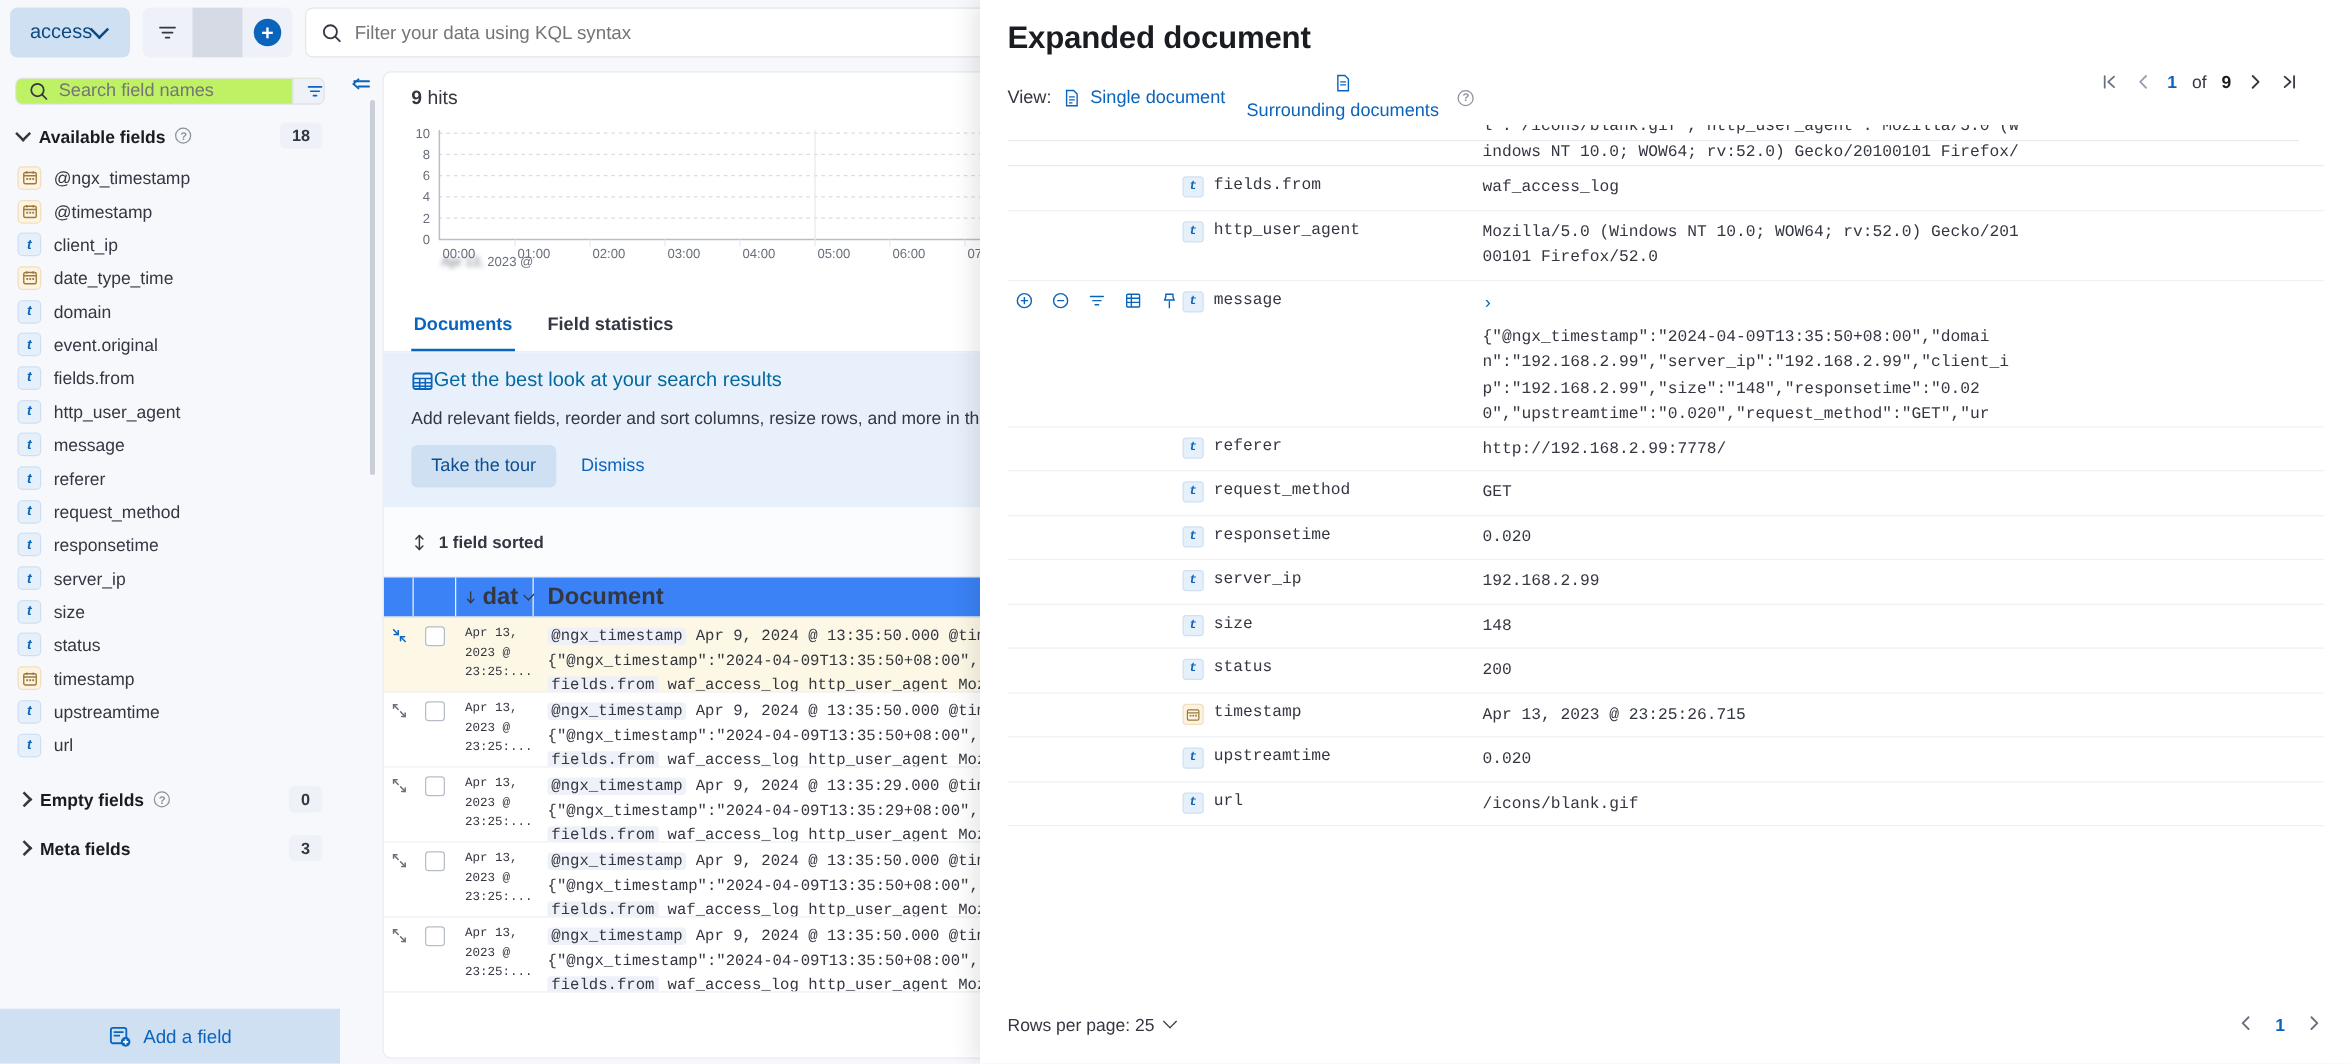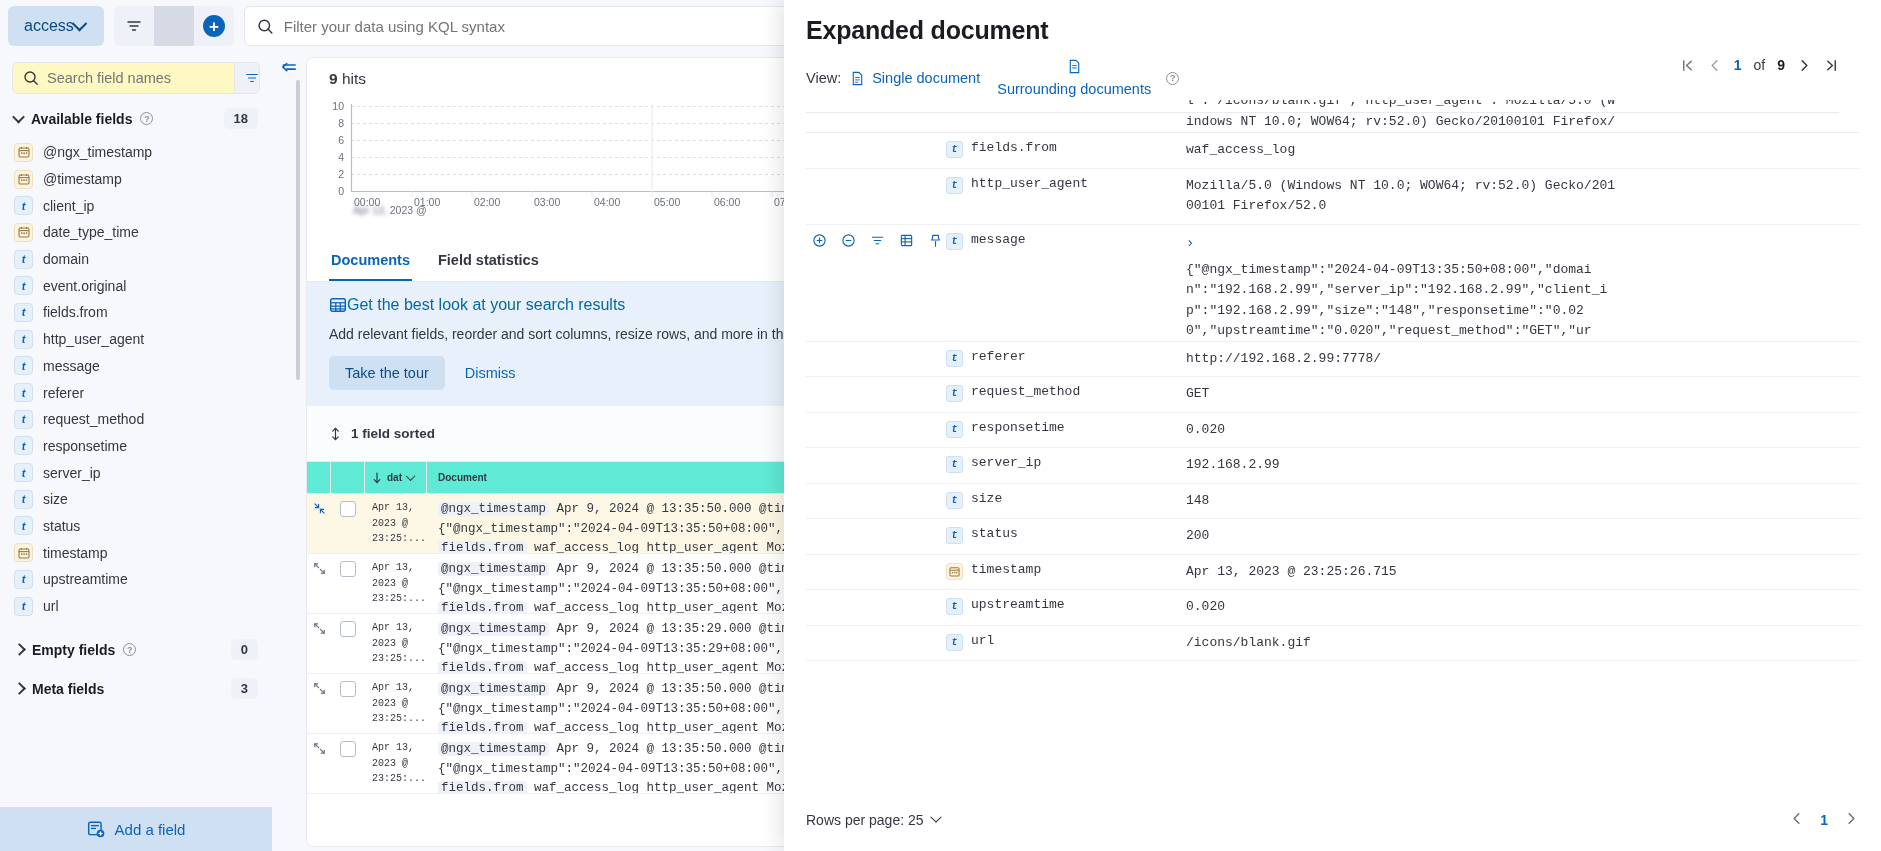--- a/index.html
+++ b/index.html
@@ -51,22 +51,22 @@
     border: none; outline: none; font-size: 15px; color: #69707d;
     background: transparent; width: 100%; font-family: "Liberation Sans", sans-serif;
   }
 
   
   .sidebar {
     position: absolute; top: 52px; left: 0; width: 272px; height: 799px;
     background: #f7f8fc; padding: 10px 12px 0 12px;
   }
   .field-search {
-    display: flex; align-items: center; height: 32px;
-    background: #fef9c3; border: 1px solid #e3e6ed; border-radius: 6px;
+    display: flex; align-items: center; height: 22px;
+    background: #bef264; border: 1px solid #e3e6ed; border-radius: 6px;
     overflow: hidden;
   }
   .field-search .sicon { padding: 0 8px 0 10px; display: flex; }
   .field-search input {
     border: none; outline: none; flex: 1; font-size: 14.5px; color: #69707d;
     background: transparent; font-family: "Liberation Sans", sans-serif;
   }
   .fs-right {
     display: flex; align-items: center; gap: 6px; background: #eef1f7;
     height: 100%; padding: 0 10px; border-left: 1px solid #e3e6ed;
@@ -159,21 +159,21 @@
   }
 
   .sortbar {
     display: flex; align-items: center; gap: 9px;
     padding: 20px 22px; font-size: 13.5px; font-weight: 700; color: #343741;
     background: #fbfcfe; border-bottom: 1px solid #e8eaf0;
   }
 
   .dg-head {
     display: flex; align-items: stretch; height: 32px;
-    border-bottom: 1px solid #e8eaf0; background: #5eead4; font-size: 10px; font-weight: 700;
+    border-bottom: 1px solid #e8eaf0; background: #3b82f6; font-size: 19px; font-weight: 700;
   }
   .dg-c-ctrl { width: 24px; border-right: 1px solid #eef0f4; }
   .dg-c-chk  { width: 34px; border-right: 1px solid #eef0f4; }
   .dg-c-date { width: 62px; border-right: 1px solid #eef0f4; display: flex; align-items: center; gap: 5px; padding-left: 7px; }
   .dg-c-doc  { flex: 1; display: flex; align-items: center; padding-left: 11px; }
 
   .dg-row { display: flex; align-items: stretch; height: 60px; border-bottom: 1px solid #eef0f4; }
   .dg-row.sel { background: #fdf8e6; }
   .cell-ctrl { width: 24px; display: flex; align-items: flex-start; justify-content: center; padding-top: 8px; }
   .cell-chk  { width: 34px; display: flex; align-items: flex-start; justify-content: center; padding-top: 7px; }

